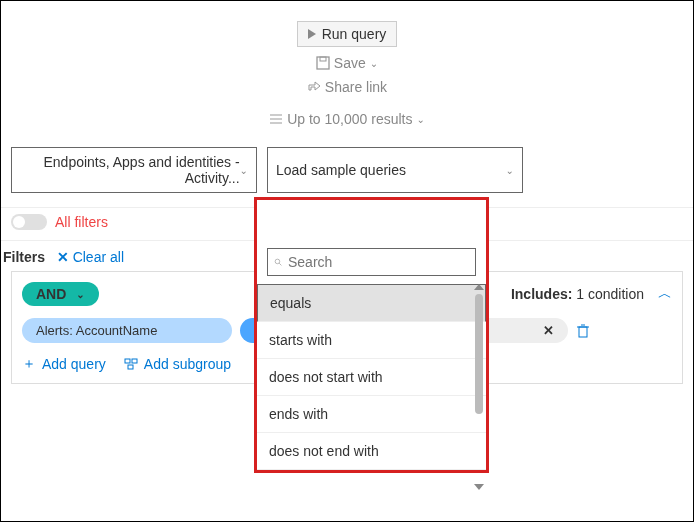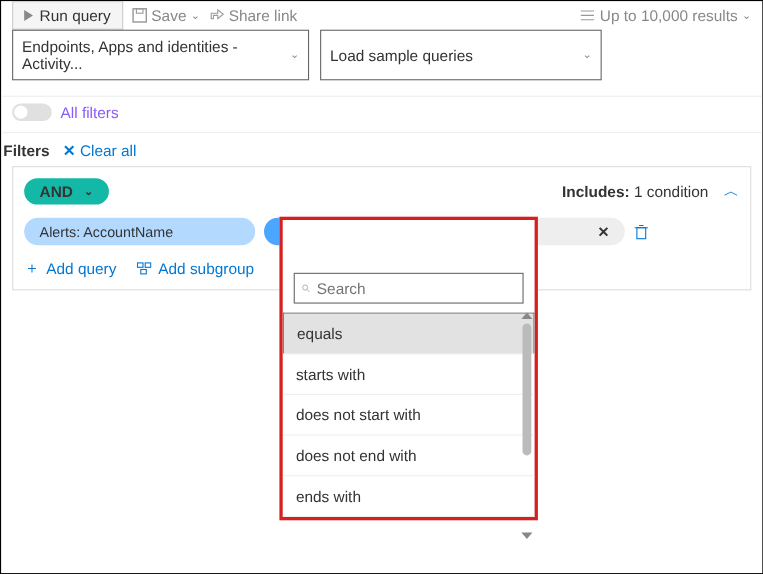--- a/index.html
+++ b/index.html
@@ -1,27 +1,27 @@
 <!DOCTYPE html>
 <html><head>
 <meta charset="utf-8">
 <style>
 * { box-sizing: border-box; margin: 0; padding: 0; font-family: "Segoe UI", Arial, sans-serif; }
 body { width: 694px; height: 522px; border: 1px solid #000; position: relative; overflow: hidden; font-size: 14px; color: #333; }
 
-.toolbar { display: flex; align-items: center; padding: 0 10px; gap: 8px; }
+.toolbar { display: flex; align-items: center; padding: 20px 10px; gap: 8px; flex-direction: column; }
 .btn-run { border: 1px solid #ccc; background: #f5f5f5; padding: 4px 10px; display: flex; align-items: center; gap: 6px; cursor: pointer; }
 .tri { width: 0; height: 0; border-top: 5px solid transparent; border-bottom: 5px solid transparent; border-left: 8px solid #888; }
 .tool-item { display: flex; align-items: center; gap: 4px; color: #888; cursor: pointer; }
 .chev { font-size: 10px; color: #888; }
 .spacer { flex: 1; }
 
 .selects { display: flex; gap: 10px; padding: 0 10px 10px; }
 .sel { border: 1px solid #666; padding: 6px 8px; display: flex; align-items: center; justify-content: space-between; }
-.sel1 { width: 270px; }
+.sel1 { width: 246px; text-align: right; }
 .sel2 { width: 256px; }
 
 .filters-bar { padding: 6px 10px; display: flex; align-items: center; gap: 8px; border-top: 1px solid #eee; margin-top: 4px; }
 .toggle { width: 36px; height: 16px; border-radius: 8px; background: #e0e0e0; position: relative; }
 .toggle::after { content:''; position:absolute; width:12px; height:12px; background:#fff; border-radius:50%; top:2px; left:2px; }
 
 .hr { border-top: 1px solid #eee; margin: 4px 0 8px; }
 
 .filters-head { display: flex; align-items: center; gap: 12px; padding: 0 2px 6px; }
 .x-icon { color: #0078d4; font-weight: bold; }
@@ -99,21 +99,21 @@
     <span class="chev">⌄</span>
   </div>
   <div class="sel sel2">
     <span>Load sample queries</span>
     <span class="chev">⌄</span>
   </div>
 </div>
 
 <div class="filters-bar">
   <div class="toggle"></div>
-  <span style="color:#8b5cf6">All filters</span>
+  <span style="color:#ef4444">All filters</span>
 </div>
 
 <div class="hr"></div>
 
 <div class="filters-head">
   <span style="font-weight:600">Filters</span>
   <span class="link">
     <span class="x-icon">✕</span>
     <span>Clear all</span>
   </span>
@@ -171,21 +171,21 @@
     <svg width="14" height="14" viewBox="0 0 14 14">
         <circle cx="6" cy="6" r="4" fill="none" stroke="#888"></circle>
         <line x1="9" y1="9" x2="13" y2="13" stroke="#888"></line>
       </svg>
     <input placeholder="Search" style="">
   </div>
   <div class="dd-list">
     <div class="dd-item sel">equals</div>
     <div class="dd-item">starts with</div>
     <div class="dd-item">does not start with</div>
+    <div class="dd-item">ends with</div>
     <div class="dd-item">does not end with</div>
-    <div class="dd-item">ends with</div>
   </div>
   <div class="sb-track">
     <div class="sb-up"></div>
     <div class="sb-thumb"></div>
     <div class="sb-down"></div>
   </div>
 </div>
 
 </body></html>

